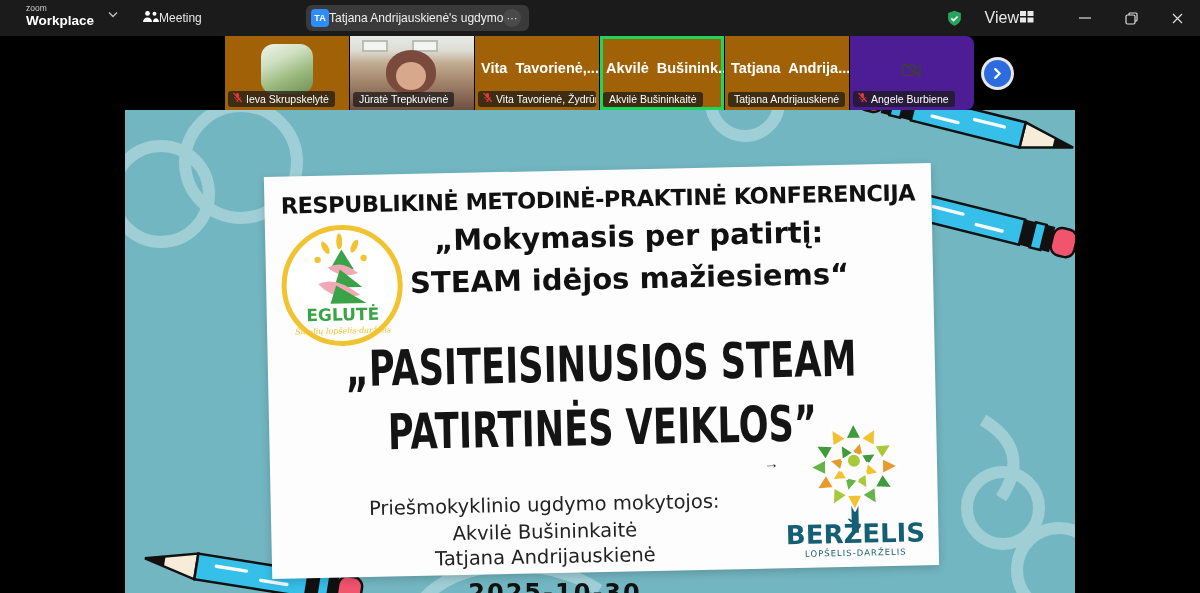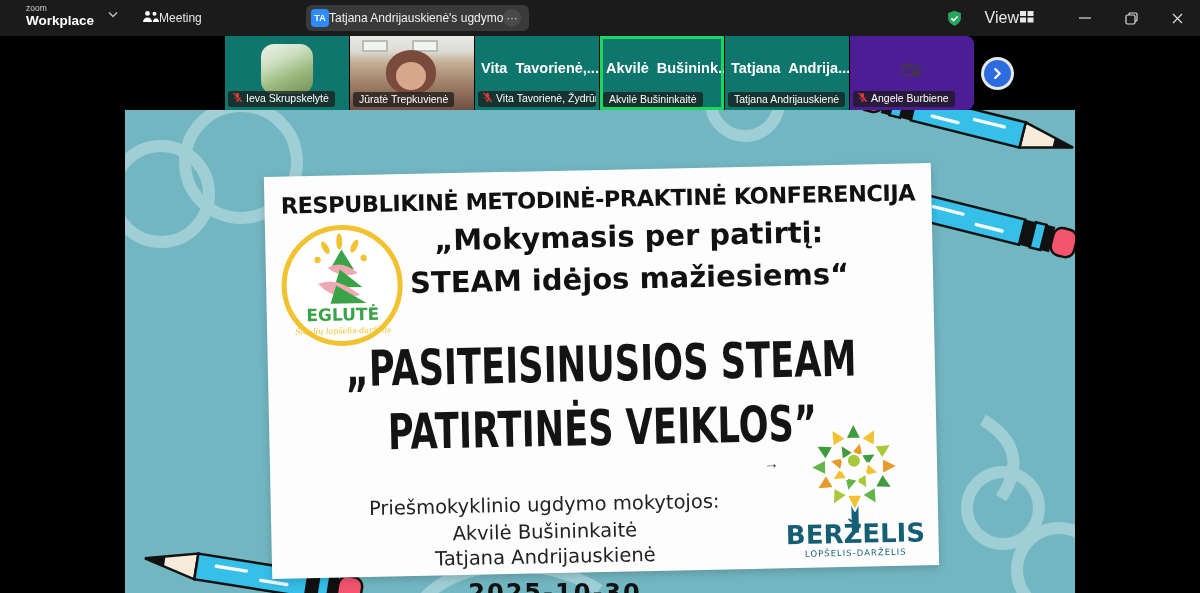--- a/index.html
+++ b/index.html
@@ -22,22 +22,22 @@
     font-weight:bold;display:flex;align-items:center;justify-content:center}
   .ellipsis-btn{width:18px;height:18px;border-radius:50%;background:#4a4a4a;color:#ddd;
     display:flex;align-items:center;justify-content:center;font-size:11px;letter-spacing:1px;line-height:1}
   .tb-right{position:absolute;right:0;top:0;height:36px;display:flex;align-items:center}
   .shield{margin-right:22px;display:flex}
   .view-btn{display:flex;gap:1px;font-size:16px;color:#e8e8e8;margin-right:28px}
   .winbtn{width:46px;height:36px;display:flex;align-items:center;justify-content:center;color:#ddd}
 
   
   .filmstrip{position:absolute;top:36px;left:0;width:1200px;height:74px;background:#000;z-index:20}
-  .tile{position:absolute;top:0;height:74px;width:124px;background:#0f766e;overflow:hidden}
-  .tile .label{position:absolute;left:3px;bottom:3px;max-width:118px;display:flex;align-items:flex-start;gap:3px;
+  .tile{position:absolute;top:0;height:74px;width:124px;background:#a16207;overflow:hidden}
+  .tile .label{position:absolute;left:3px;bottom:3px;max-width:118px;display:flex;align-items:center;gap:3px;
     background:rgba(25,25,25,.72);border-radius:3px;padding:1px 6px 2px 4px;font-size:10.5px;color:#fff;
     white-space:nowrap;overflow:hidden}
   .tile .label.nomic{padding-left:6px}
   .tile .bigname{position:absolute;left:0;right:0;top:24px;padding:0 6px;color:#fff;font-weight:bold;
     font-size:14.5px;white-space:pre;overflow:hidden}
   .tile.active{outline:3px solid #1bd75e;outline-offset:-3px}
   .avatar-img{position:absolute;left:36px;top:8px;width:52px;height:50px;border-radius:13px;
     background:linear-gradient(155deg,#eef3e9 0%,#cfe0c2 32%,#9dbb80 62%,#708f55 100%)}
   .video-bg{position:absolute;inset:0;
     background:linear-gradient(180deg,#e8ebe6 0%,#dcdcd4 20%,#c3ae93 36%,#a3846b 62%,#6e4f41 100%)}

